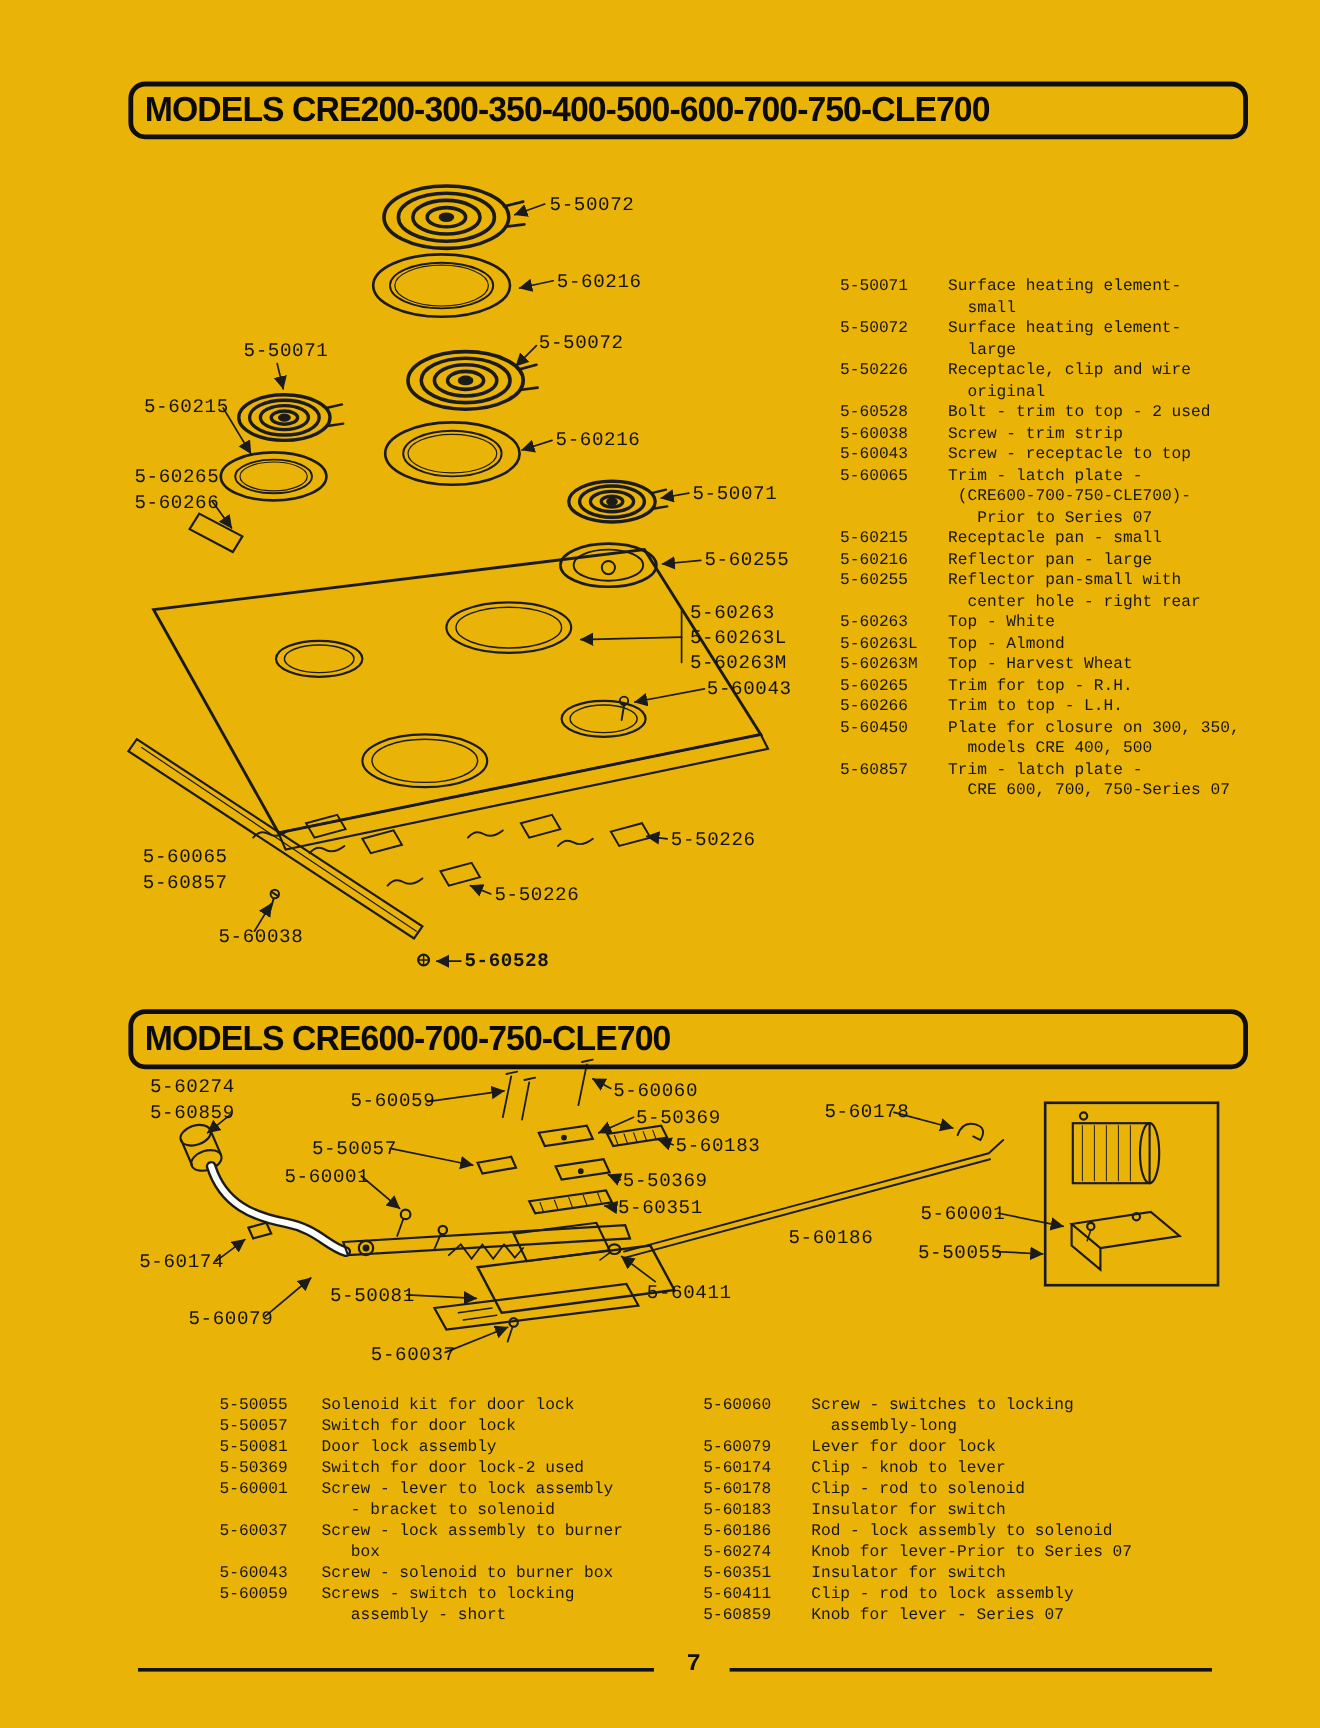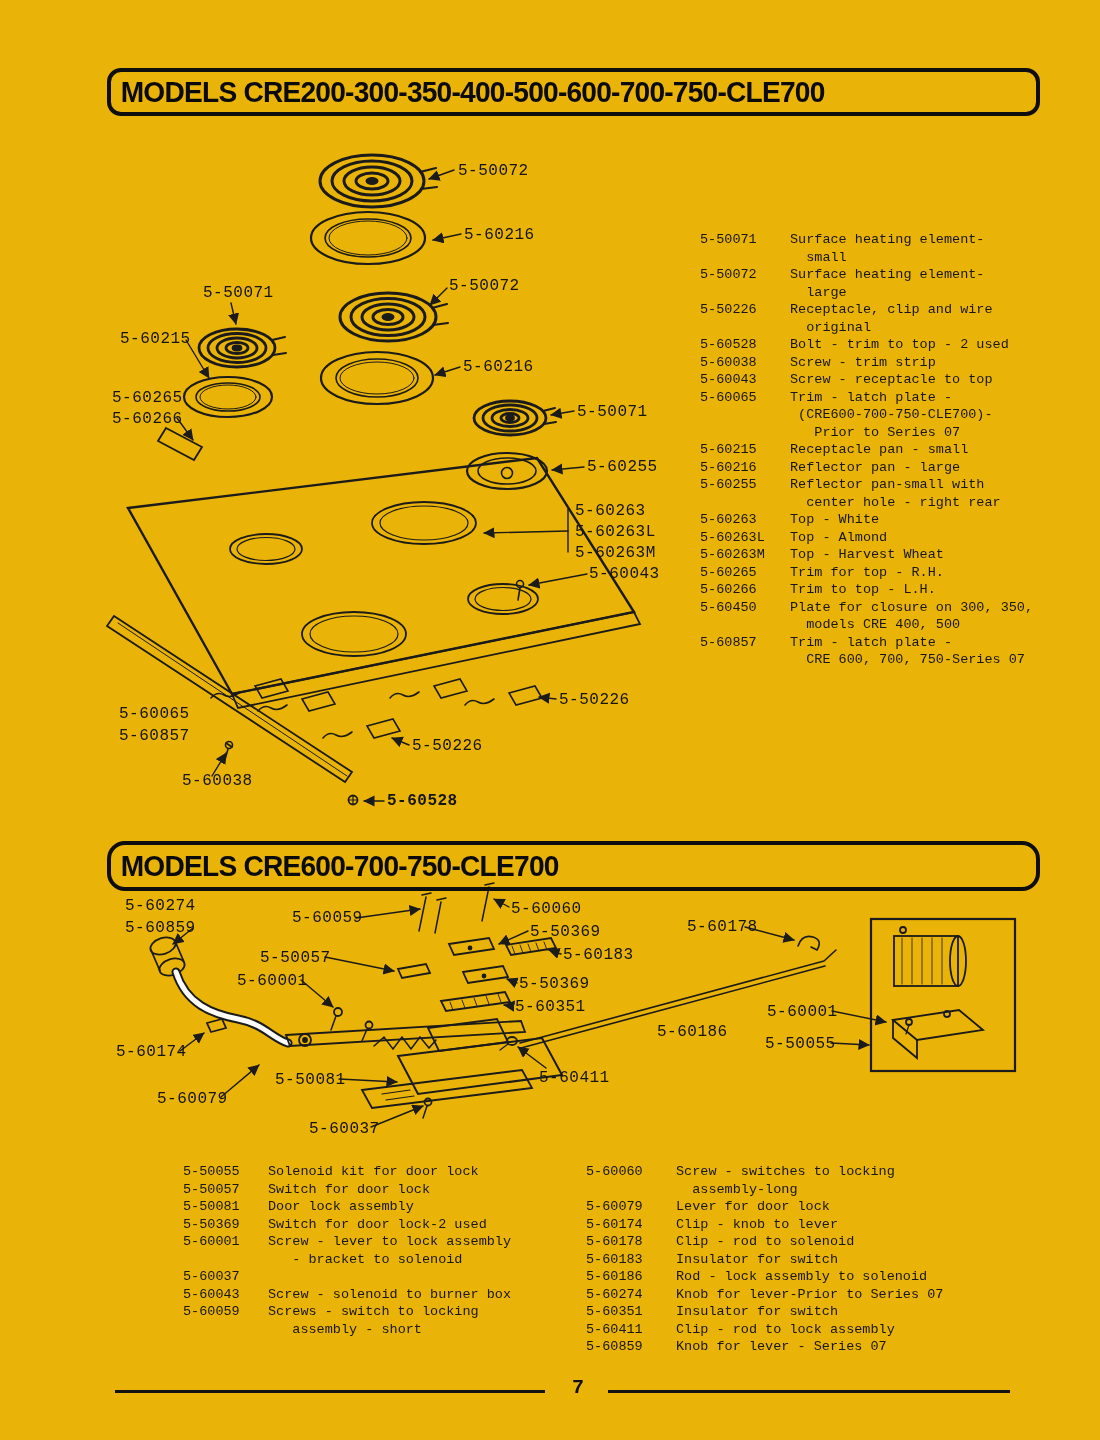--- a/index.html
+++ b/index.html
@@ -3,21 +3,21 @@
 <meta charset="utf-8">
 <style>
   html,body{margin:0;padding:0;background:#d8d8d4;}
   .page{position:relative;width:1100px;height:1440px;background:#eab308;overflow:hidden;
         font-family:"Liberation Mono",monospace;color:#171717;}
   .art{position:absolute;left:0;top:0;pointer-events:none;}
   .banner{position:absolute;border:4px solid #0e0e0e;border-radius:14px;display:flex;align-items:center;background:transparent;}
   .banner .btxt{font-family:"Liberation Sans",sans-serif;font-weight:bold;font-size:29px;
         letter-spacing:-0.8px;padding-left:10px;white-space:nowrap;transform:scaleX(0.97);transform-origin:left center;color:#0b0b0b;}
   .banner1{left:107px;top:68px;width:925px;height:40px;}
-  .banner2{left:107px;top:841px;width:925px;height:42px;border-radius:18px;}
+  .banner2{left:107px;top:841px;width:925px;height:42px;}
   .dlabel{position:absolute;font-size:16px;white-space:nowrap;color:#141414;letter-spacing:0.5px;}
   .dlabel.bold{font-weight:bold;}
   .plist{position:absolute;}
   .prow{display:flex;font-size:13.5px;line-height:17.5px;}
   .pcode{width:90px;flex:none;}
   .pdesc{white-space:pre-wrap;flex:1;}
   .plist1{left:700px;top:231px;width:348px;}
   .plist2l{left:183px;top:1163px;width:390px;}
   .plist2l .pcode{width:85px;}
   .plist2r{left:586px;top:1163px;width:440px;}
@@ -431,20 +431,22 @@
       </div>
 
       <div class="prow">
         <span class="pcode">5-60001</span>
         <span class="pdesc">Screw - lever to lock assembly
    - bracket to solenoid</span>
       </div>
 
       <div class="prow">
         <span class="pcode">5-60037</span>
+        <span class="pdesc">Screw - lock assembly to burner
+   box</span>
       </div>
 
       <div class="prow">
         <span class="pcode">5-60043</span>
         <span class="pdesc">Screw - solenoid to burner box</span>
       </div>
 
       <div class="prow">
         <span class="pcode">5-60059</span>
         <span class="pdesc">Screws - switch to locking

